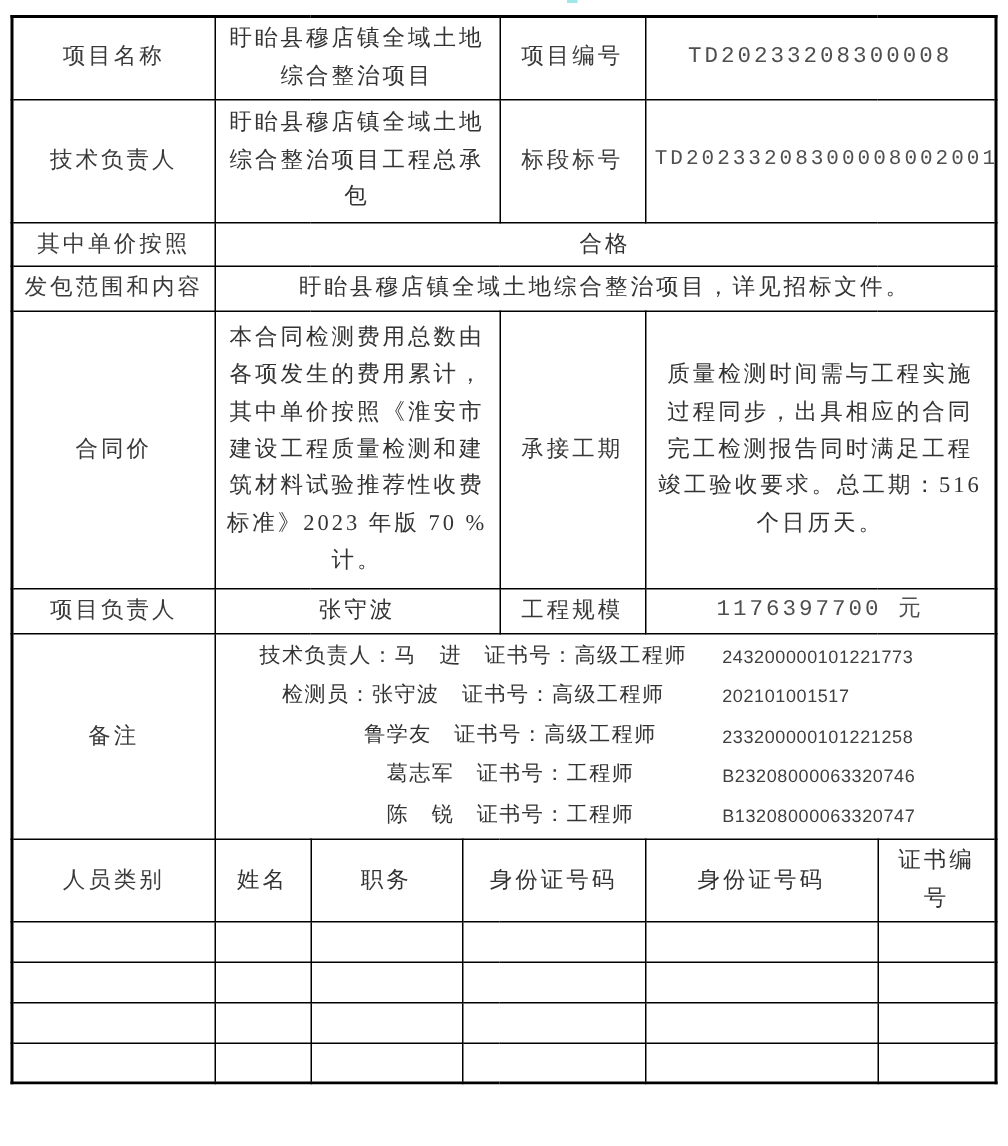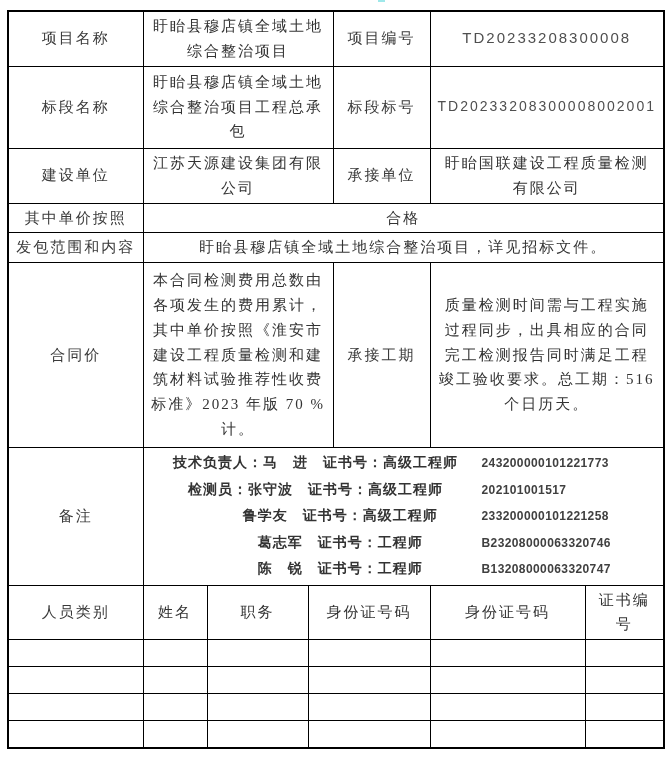--- a/index.html
+++ b/index.html
@@ -35,39 +35,38 @@
     letter-spacing: 2px;
     line-height: 1.65;
     overflow: hidden;
   }
   td.k {
     letter-spacing: 3px;
     color: #3a3a3a;
     margin-left: 36px;
   }
   td.code {
-    font-family: Liberation Sans, sans-serif;
+    font-family: Liberation Mono, monospace;
     color: #4f4f4f;
     letter-spacing: 0.2px;
     font-size: 15px;
   }
   td.longtext { line-height: 1.72; margin-top: 25px; }
   td.remarks-cell {
     text-align: left;
     padding: 2px 4px 2px 8px;
   }
   .remark-line {
     display: flex;
     align-items: flex-start;
     height: 26.5px;
     line-height: 26.5px;
     font-size: 14px;
     letter-spacing: 1px;
     white-space: pre;
-    font-weight: bold;
   }
   .remark-left {
     width: 332px;
     flex: 0 0 332px;
     white-space: pre;
   }
   .remark-num {
     font-family: "Liberation Sans", sans-serif;
     color: #404040;
     letter-spacing: 0.4px;
@@ -103,50 +102,50 @@
 
   <tbody>
       <tr class="h-r1">
     <td class="k">项目名称</td>
     <td colspan="3">盱眙县穆店镇全域土地综合整治项目</td>
     <td class="k">项目编号</td>
     <td colspan="2" class="code">TD20233208300008</td>
   </tr>
 
   <tr class="h-r2">
-    <td class="k">标段名称</td>
+    <td class="k">技术负责人</td>
     <td colspan="3">盱眙县穆店镇全域土地综合整治项目工程总承包</td>
     <td class="k">标段标号</td>
     <td colspan="2" class="code" style="font-size:14px">TD20233208300008002001</td>
   </tr>
 
-  <tr class="h-r3">
-    <td class="k">建设单位</td>
-    <td colspan="3">江苏天源建设集团有限公司</td>
-    <td class="k">承接单位</td>
-    <td colspan="2">盱眙国联建设工程质量检测有限公司</td>
-  </tr>
 
   <tr class="h-r4">
     <td class="k">其中单价按照</td>
     <td colspan="6">合格</td>
   </tr>
 
   <tr class="h-r5">
     <td class="k">发包范围和内容</td>
     <td colspan="6">盱眙县穆店镇全域土地综合整治项目，详见招标文件。</td>
   </tr>
 
   <tr class="h-r6">
     <td class="k">合同价</td>
     <td colspan="3" class="longtext">本合同检测费用总数由各项发生的费用累计，其中单价按照《淮安市建设工程质量检测和建筑材料试验推荐性收费标准》2023 年版 70 %计。</td>
     <td class="k">承接工期</td>
     <td colspan="2" class="longtext">质量检测时间需与工程实施过程同步，出具相应的合同完工检测报告同时满足工程竣工验收要求。总工期：516 个日历天。</td>
   </tr>
 
+  <tr class="h-r7">
+    <td class="k">项目负责人</td>
+    <td colspan="3">张守波</td>
+    <td class="k">工程规模</td>
+    <td colspan="2" class="code">1176397700 元</td>
+  </tr>
 
   <tr class="h-r8">
     <td class="k">备注</td>
     <td colspan="6" class="remarks-cell">
       <div class="remark-line">
         <span class="remark-left">技术负责人：马　进　证书号：高级工程师</span><span class="remark-num">243200000101221773</span>
       </div>
       <div class="remark-line">
         <span class="remark-left">检测员：张守波　证书号：高级工程师</span><span class="remark-num">202101001517</span>
       </div>

